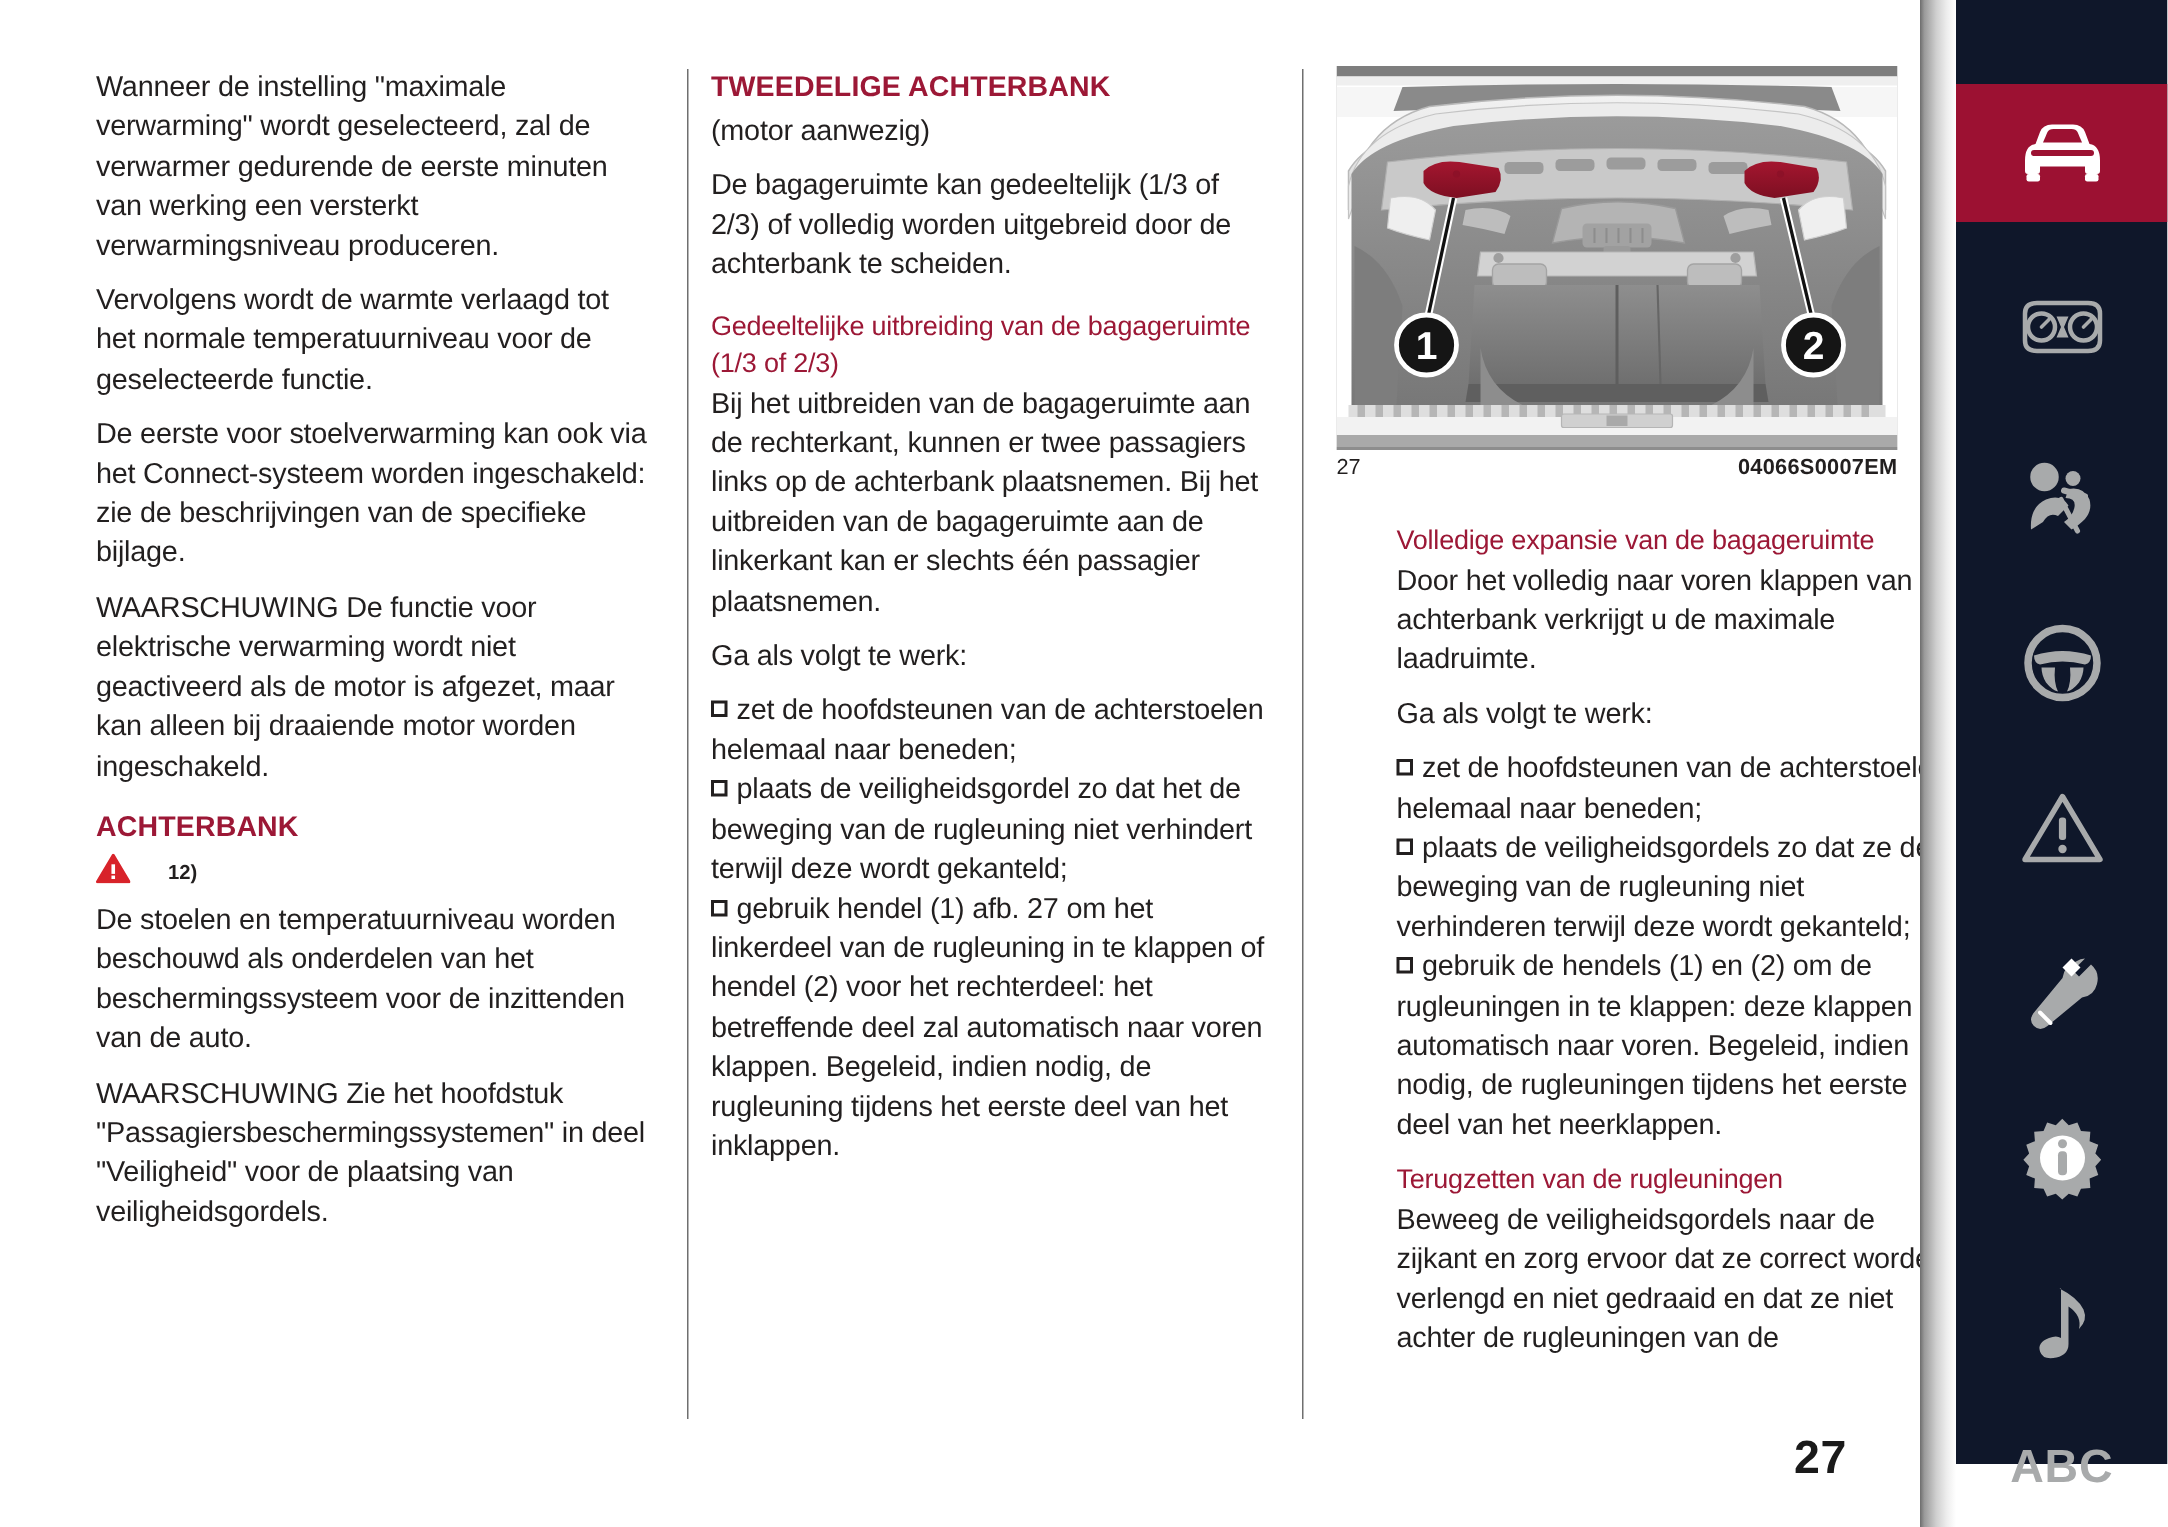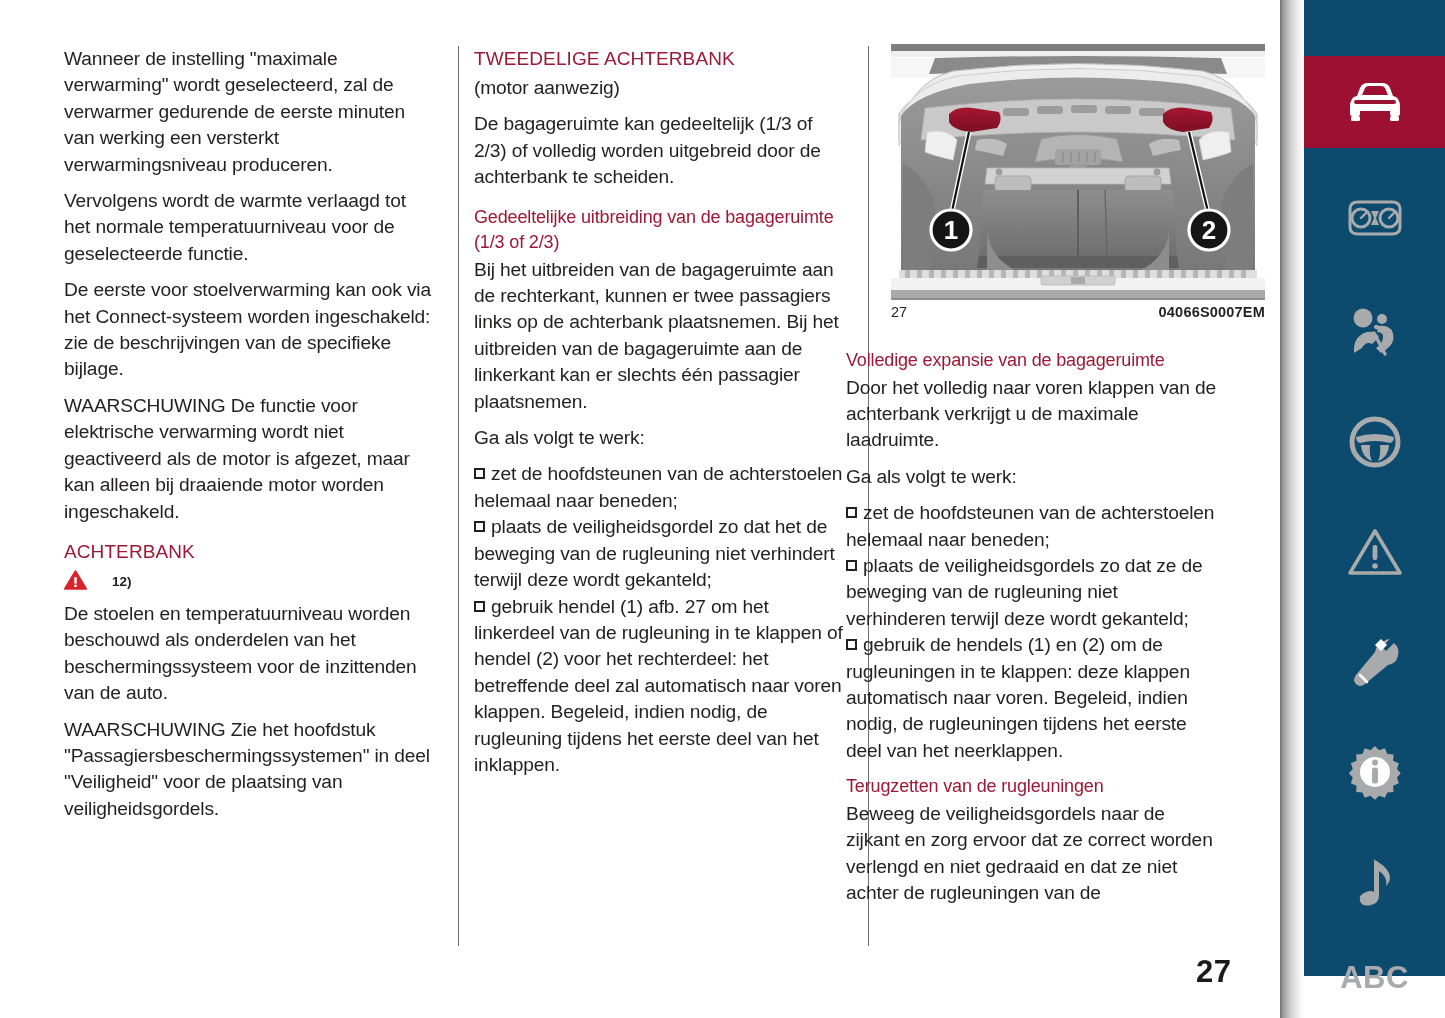--- a/index.html
+++ b/index.html
@@ -20,21 +20,21 @@
   }
 
   
   .col {
     position: absolute;
     top: 46px;
     width: 362px;
   }
   #col1 { left: 64px;  width: 368px; }
   #col2 { left: 474px; width: 372px; }
-  #col3 { left: 846px; width: 374px; }
+  #col3 { left: 931px; width: 374px; }
 
   .divider {
     position: absolute;
     top: 46px;
     width: 1px;
     height: 900px;
     background: #6f6f6f;
   }
   #div1 { left: 458px; }
   #div2 { left: 868px; }
@@ -47,21 +47,21 @@
     margin-bottom: 10px;
     letter-spacing: -0.15px;
     font-weight: 400;
   }
   p.body.tight { margin-bottom: 0; }
 
   h2.sec {
     font-size: 19px;
     line-height: 25px;
     color: #9c1836;
-    font-weight: normal;
+    font-weight: bold;
     letter-spacing: 0.1px;
     margin-top: 14px;
     margin-bottom: 4px;
     text-transform: uppercase;
   }
   h3.sub {
     font-size: 18px;
     line-height: 25.5px;
     color: #9c1836;
     font-weight: normal;
@@ -128,21 +128,21 @@
   #figcap .num  { font-weight: 400; }
   #figcap .code { font-weight: bold; letter-spacing: 0.2px; }
 
   
   #sidebar {
     position: absolute;
     right: 0;
     top: 0;
     width: 165px;
     height: 976px;
-    background: #0c4a6e;
+    background: #0f172a;
   }
   #gutter {
     position: absolute;
     left: 0; top: 0;
     width: 24px; height: 1018px;
     background: linear-gradient(to right,#6d6d6d 0%,#9a9a9a 12%,#cfcfcf 45%,#eeeeee 75%,#ffffff 100%);
   }
   #tabstrip {
     position: absolute;
     left: 24px; top: 0;

